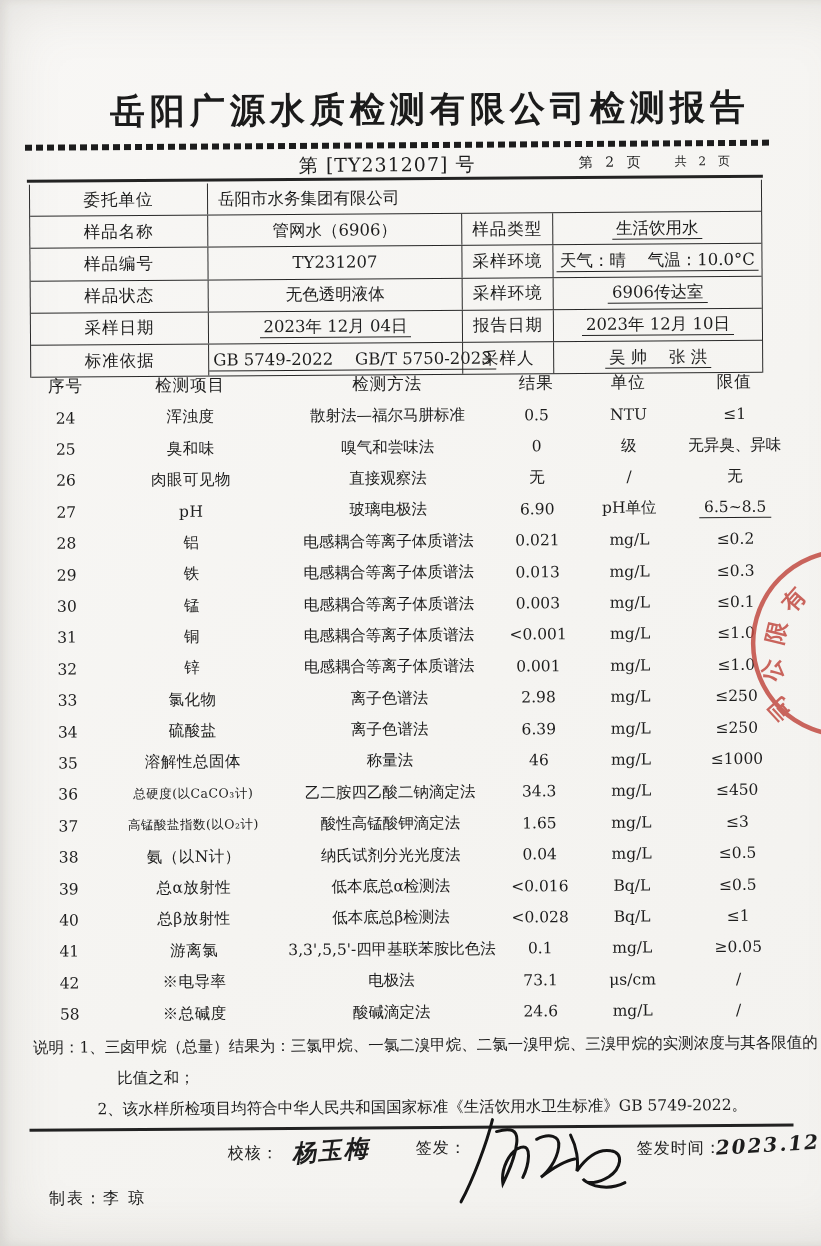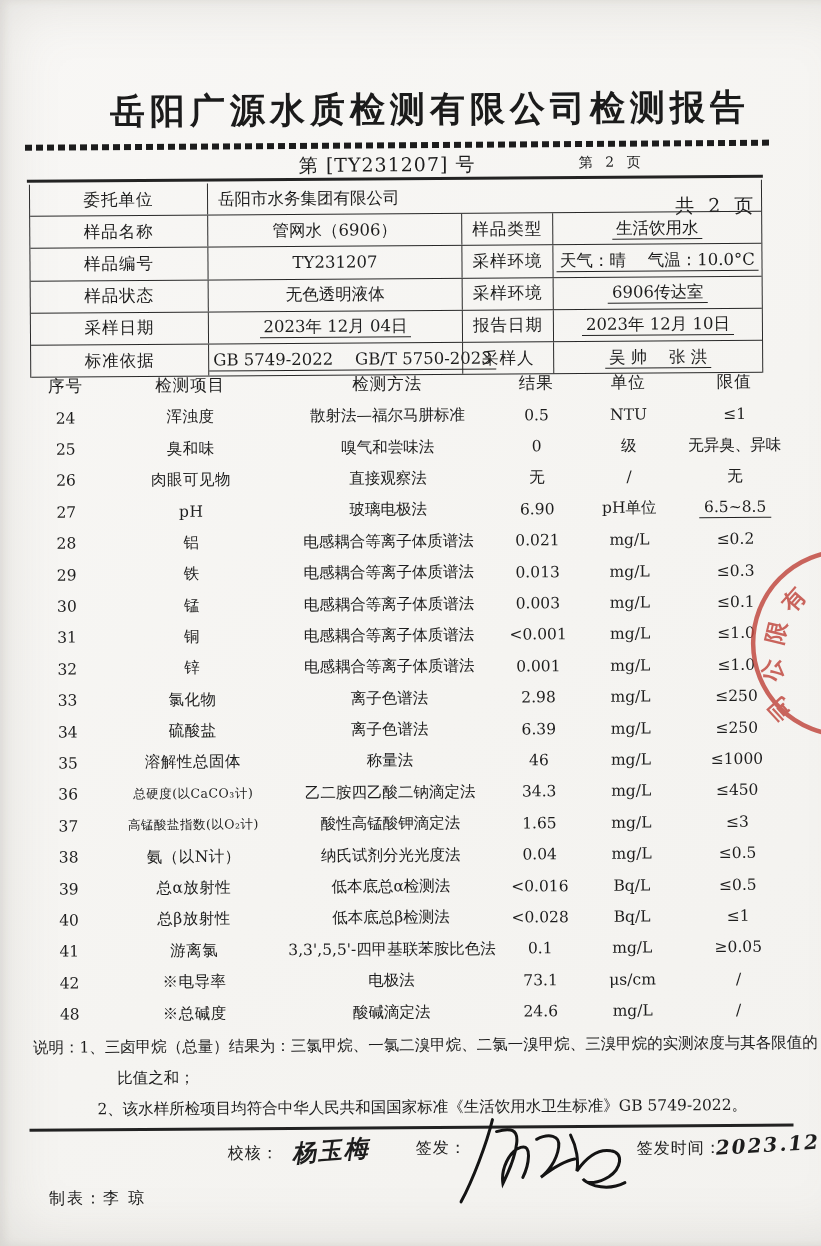--- a/index.html
+++ b/index.html
@@ -19,21 +19,21 @@
     text-align:center;font-size:35px;font-weight:700;letter-spacing:5px;
     color:#1b1b1b;white-space:nowrap;
   }
   .dotted-rule{
     position:absolute;top:142px;left:28px;width:748px;height:6px;
     background:repeating-linear-gradient(90deg,#1c1c1c 0 7px,transparent 7px 11px);
   }
   .numrow{position:absolute;top:152px;left:30px;width:738px;height:26px;font-size:19px;}
   .report-no{position:absolute;left:272px;top:0;letter-spacing:1px;}
   .page-cur{position:absolute;left:552px;top:3px;font-size:14px;letter-spacing:4px;}
-  .page-tot{position:absolute;left:648px;top:3px;font-size:19px;letter-spacing:4px;margin-top:40px;}
+  .page-tot{position:absolute;left:648px;top:3px;font-size:12px;letter-spacing:4px;}
   .head-rule{position:absolute;top:177px;left:30px;width:736px;height:3px;background:#232323;}
   
   .info-table{
     position:absolute;top:182px;left:32px;width:731px;
     border-left:1.5px solid #2a2a2a;border-right:1.5px solid #2a2a2a;
     font-size:16.5px;
   }
   .irow{display:grid;grid-template-columns:178px 253px 92px 208px;height:31.2px;
     border-bottom:1.8px solid #282828;align-items:center;}
   .irow.full{grid-template-columns:178px 553px;}
@@ -285,21 +285,21 @@
         </div>
         <div class="rrow">
           <div class="rc rc-seq">42</div>
           <div class="rc rc-item">※电导率</div>
           <div class="rc rc-method">电极法</div>
           <div class="rc rc-result">73.1</div>
           <div class="rc rc-unit">μs/cm</div>
           <div class="rc rc-limit">/</div>
         </div>
         <div class="rrow">
-          <div class="rc rc-seq">48</div>
+          <div class="rc rc-seq">58</div>
           <div class="rc rc-item">※总碱度</div>
           <div class="rc rc-method">酸碱滴定法</div>
           <div class="rc rc-result">24.6</div>
           <div class="rc rc-unit">mg/L</div>
           <div class="rc rc-limit">/</div>
         </div>
       </div>
 
     <div class="notes">
       <div class="n1">说明：1、三卤甲烷（总量）结果为：三氯甲烷、一氯二溴甲烷、二氯一溴甲烷、三溴甲烷的实测浓度与其各限值的</div>

